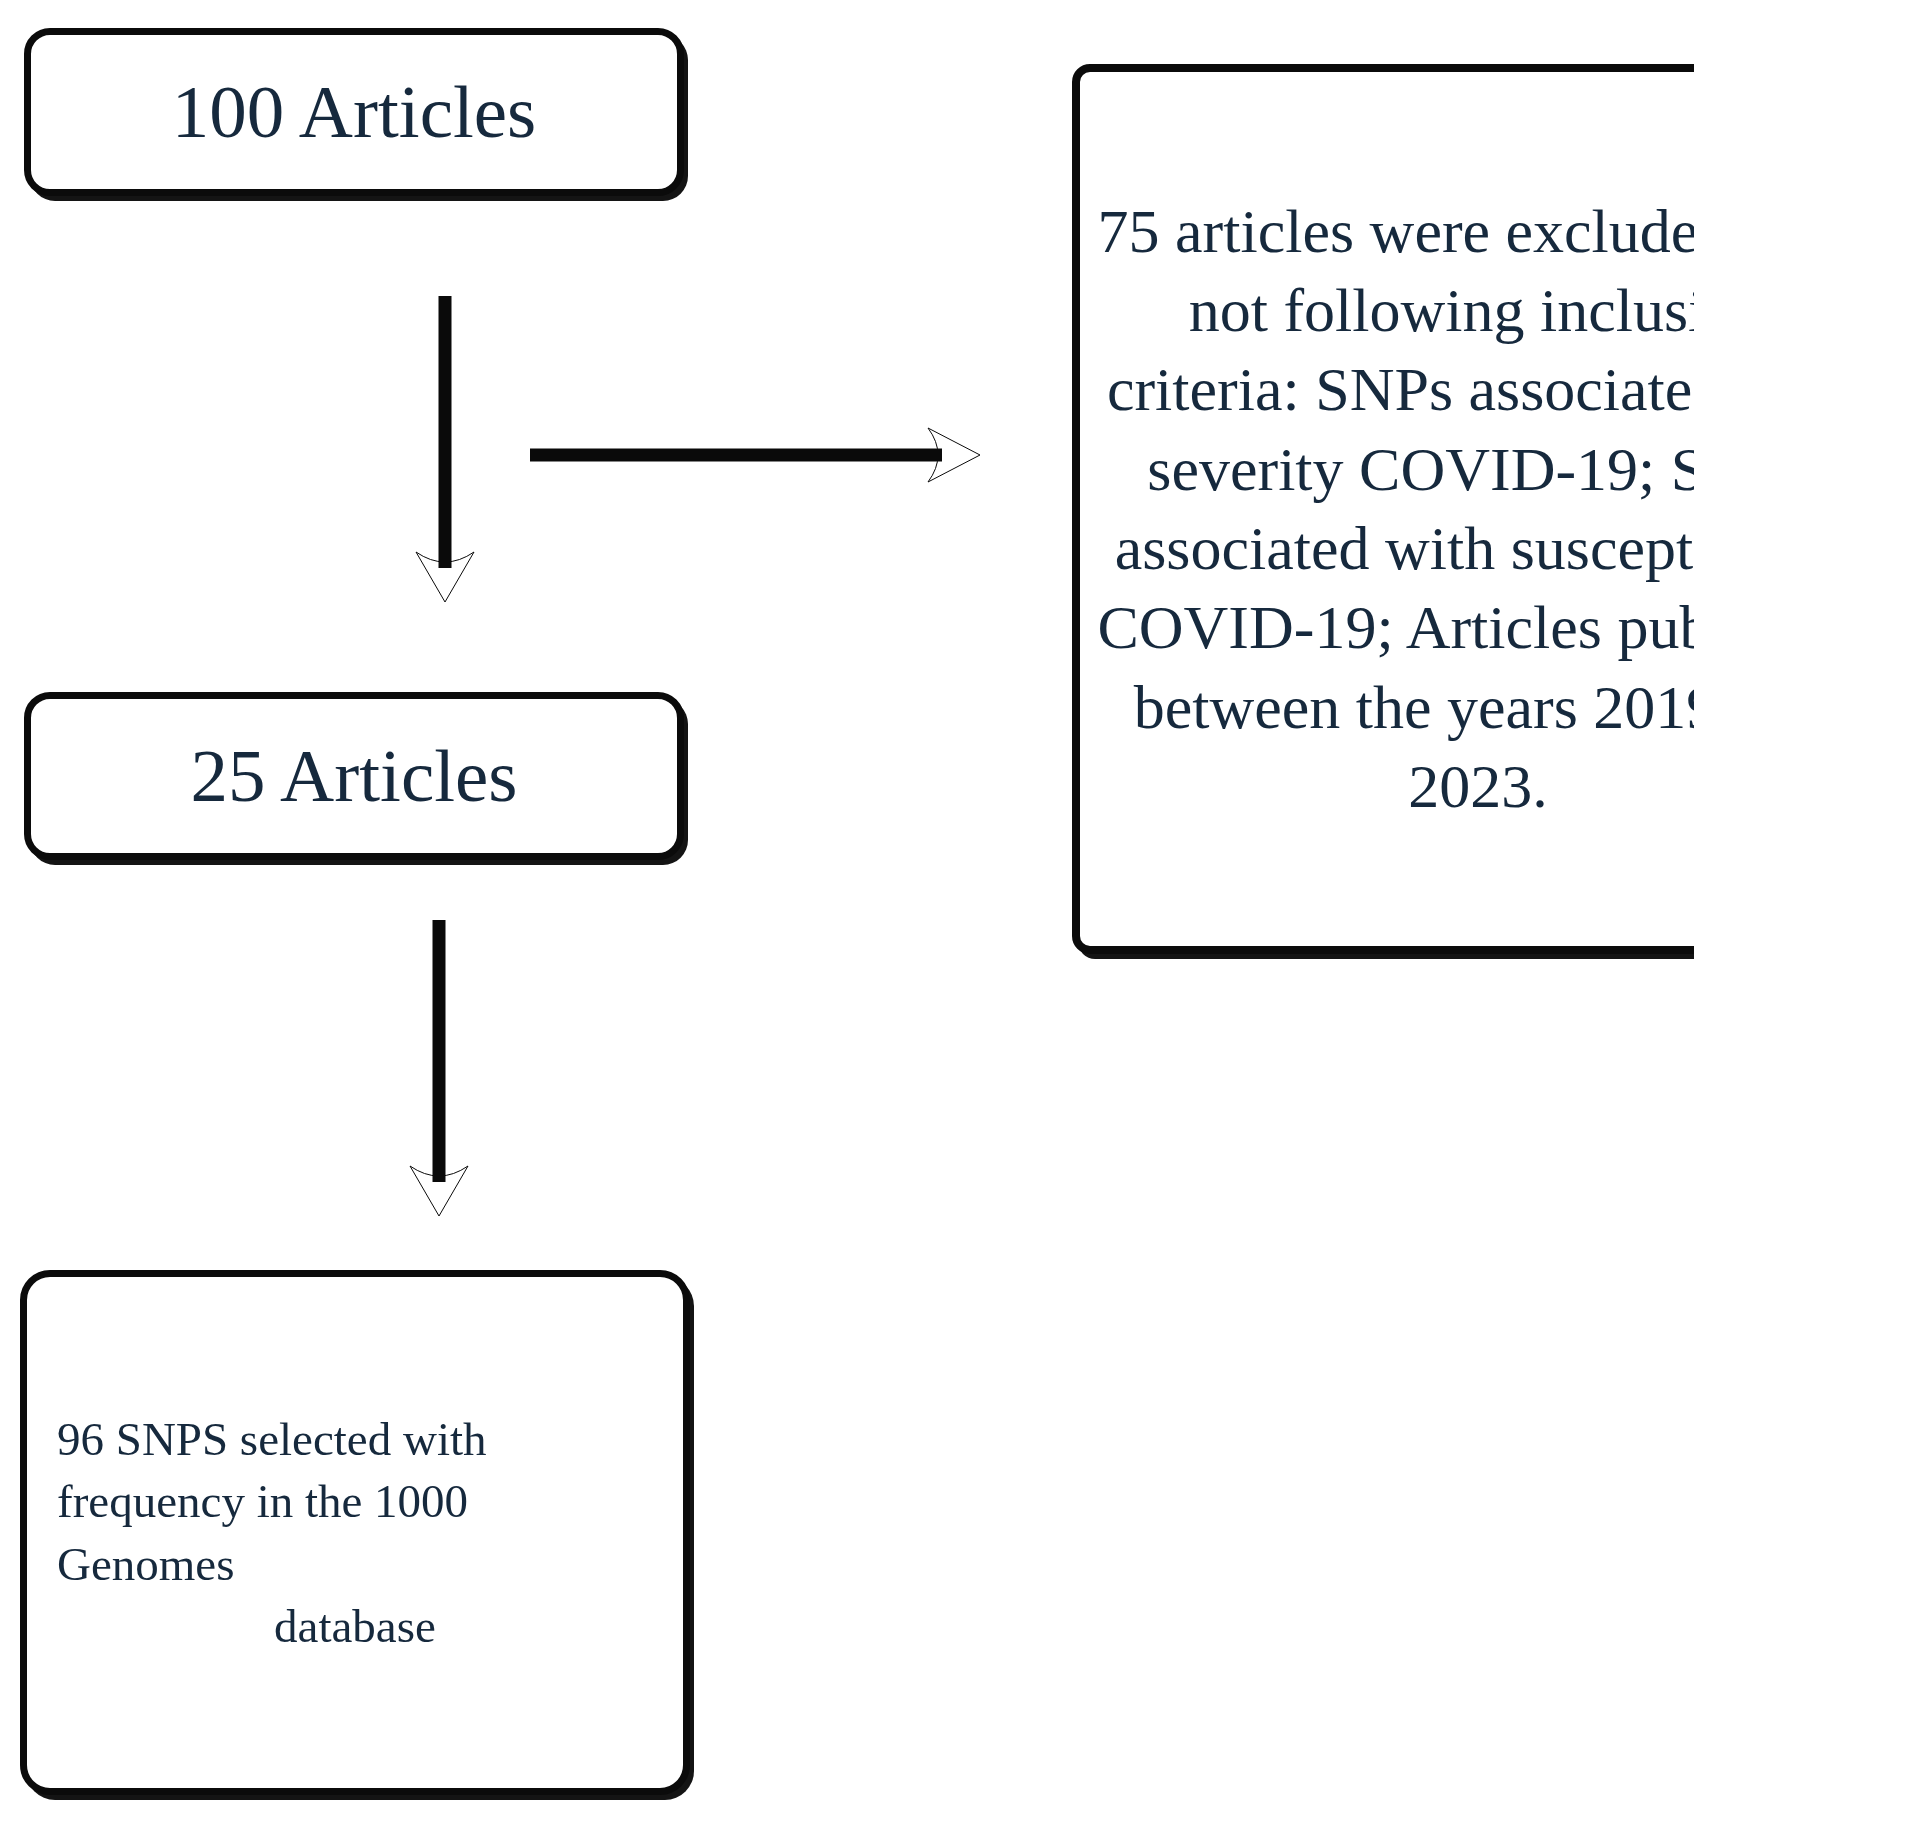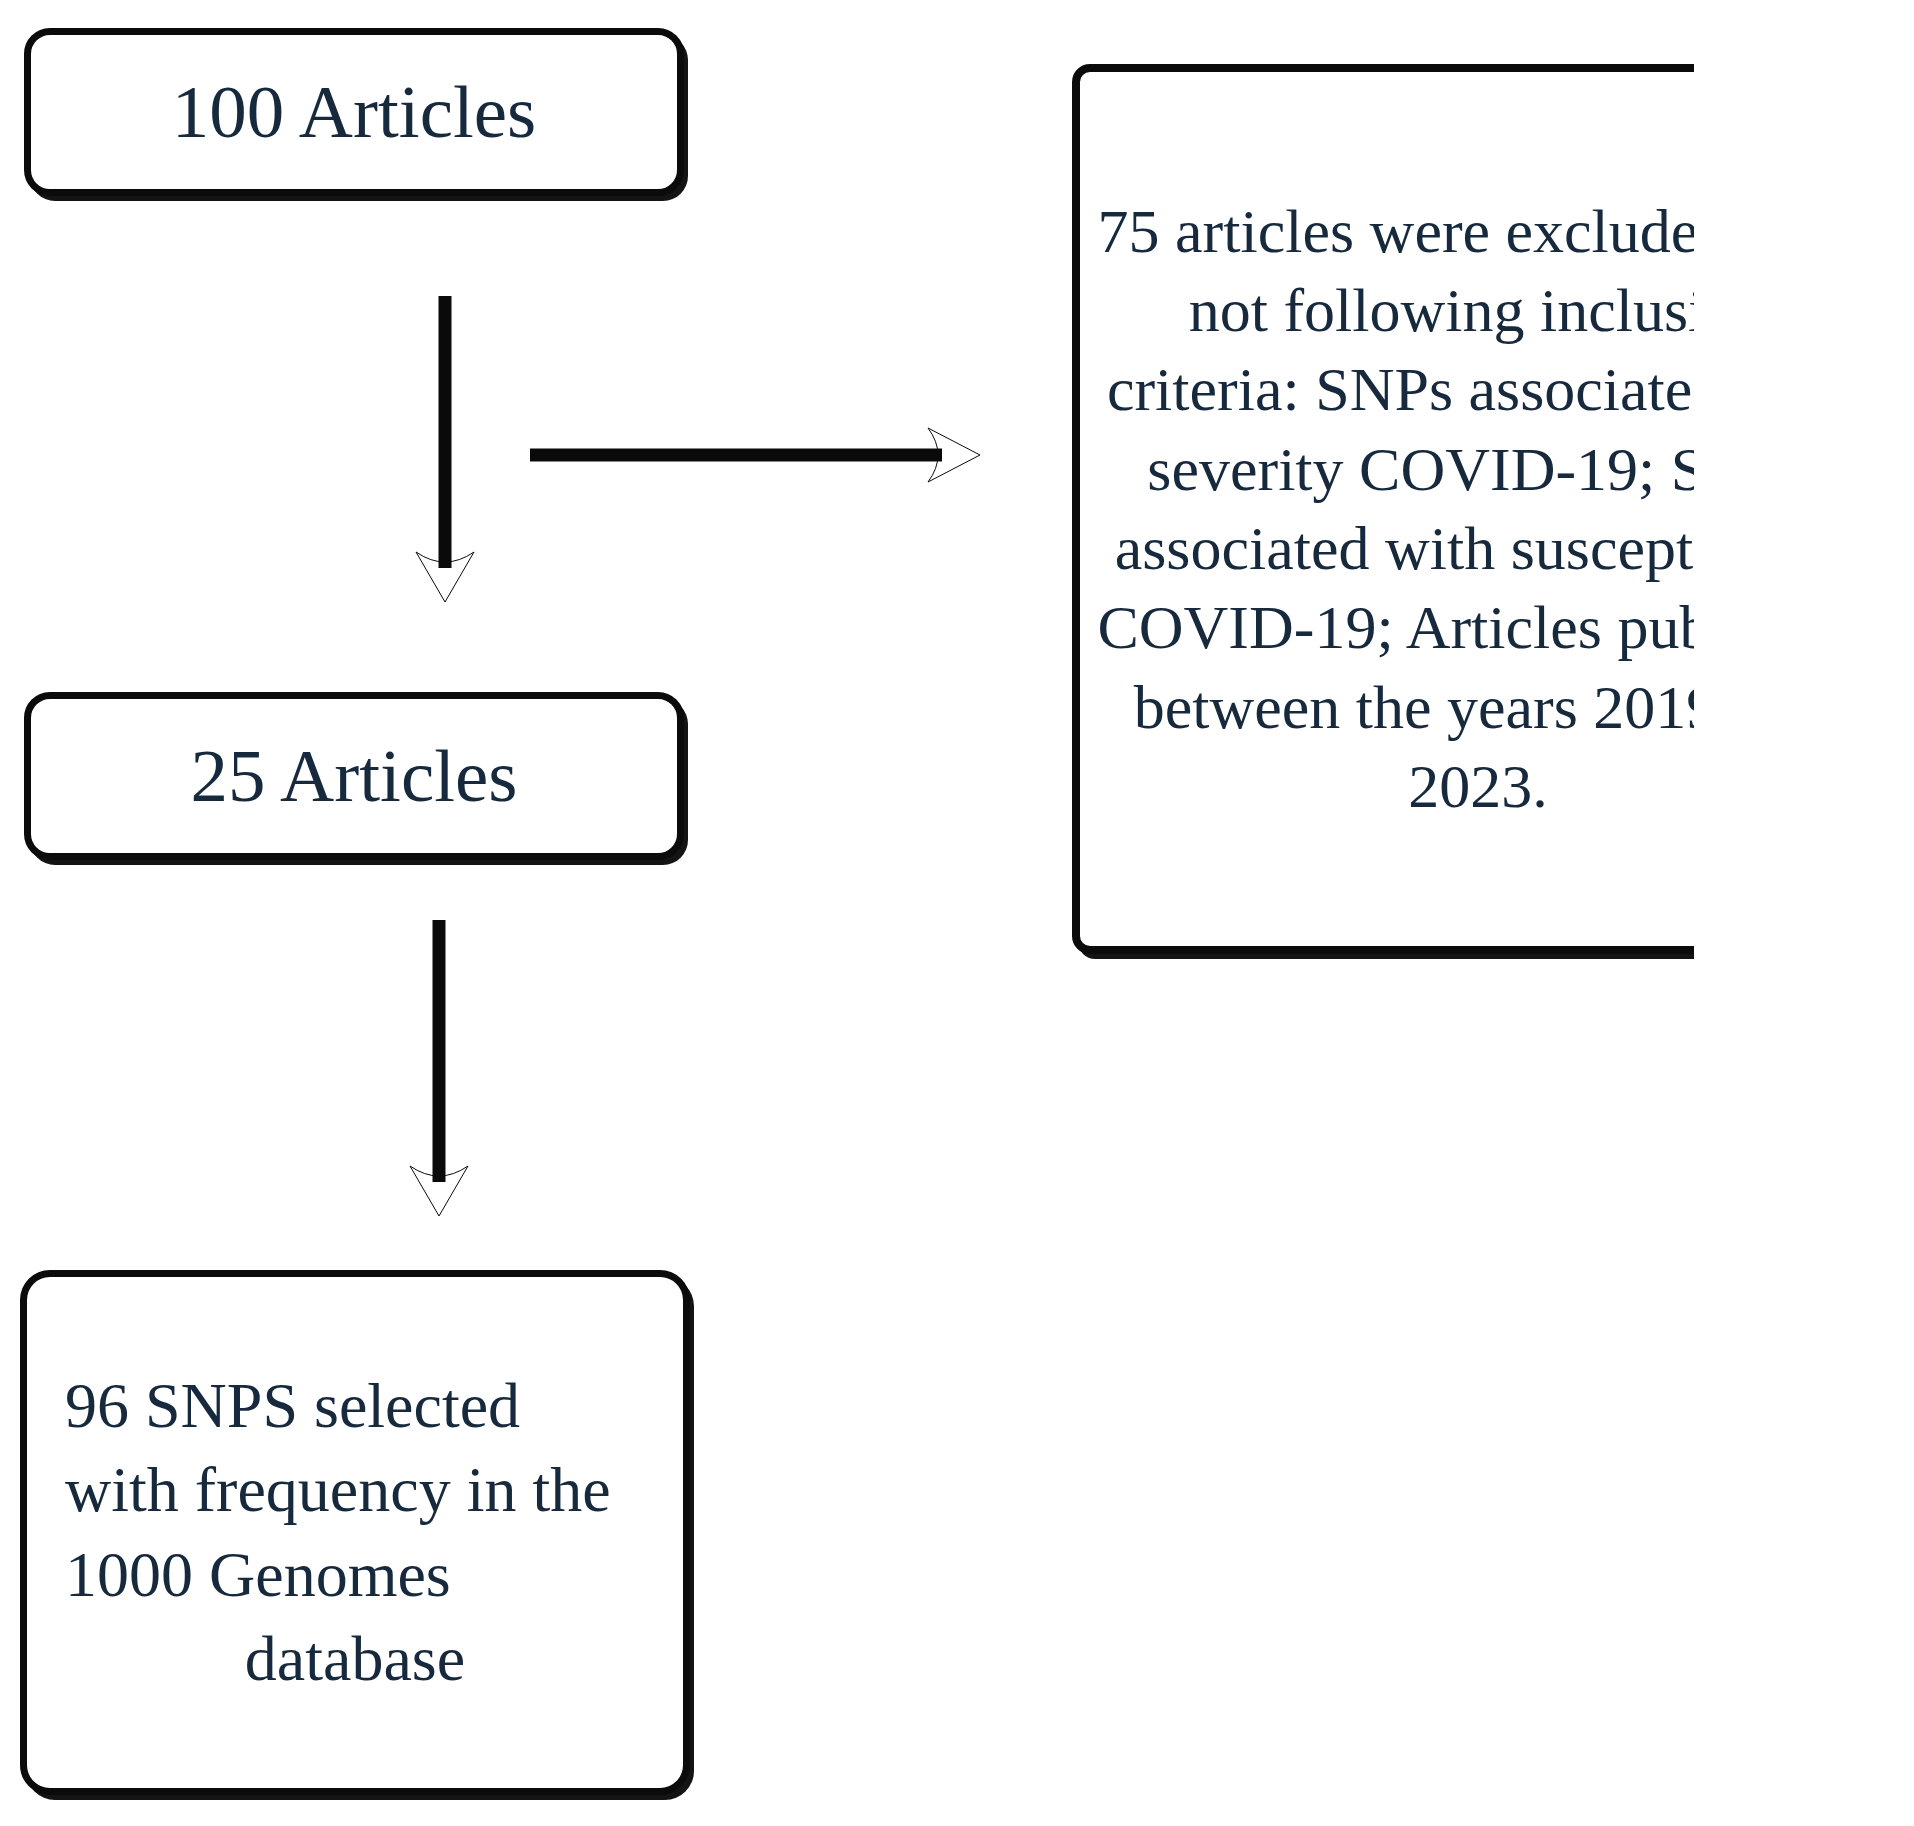--- a/index.html
+++ b/index.html
@@ -65,22 +65,22 @@
   
   #box-snps-selected {
     left: 20px;
     top: 1270px;
     width: 670px;
     height: 525px;
     border-radius: 30px;
   }
   #box-snps-selected .node-text {
     text-align: left;
-    font-size: 64px;
-    padding: 0 38px;
+    font-size: 47px;
+    padding: 0 30px;
     line-height: 1.32;
   }
   #box-snps-selected .last-line {
     display: block;
     text-align: center;
   }
 
   
   #box-exclusion {
     left: 1072px;

